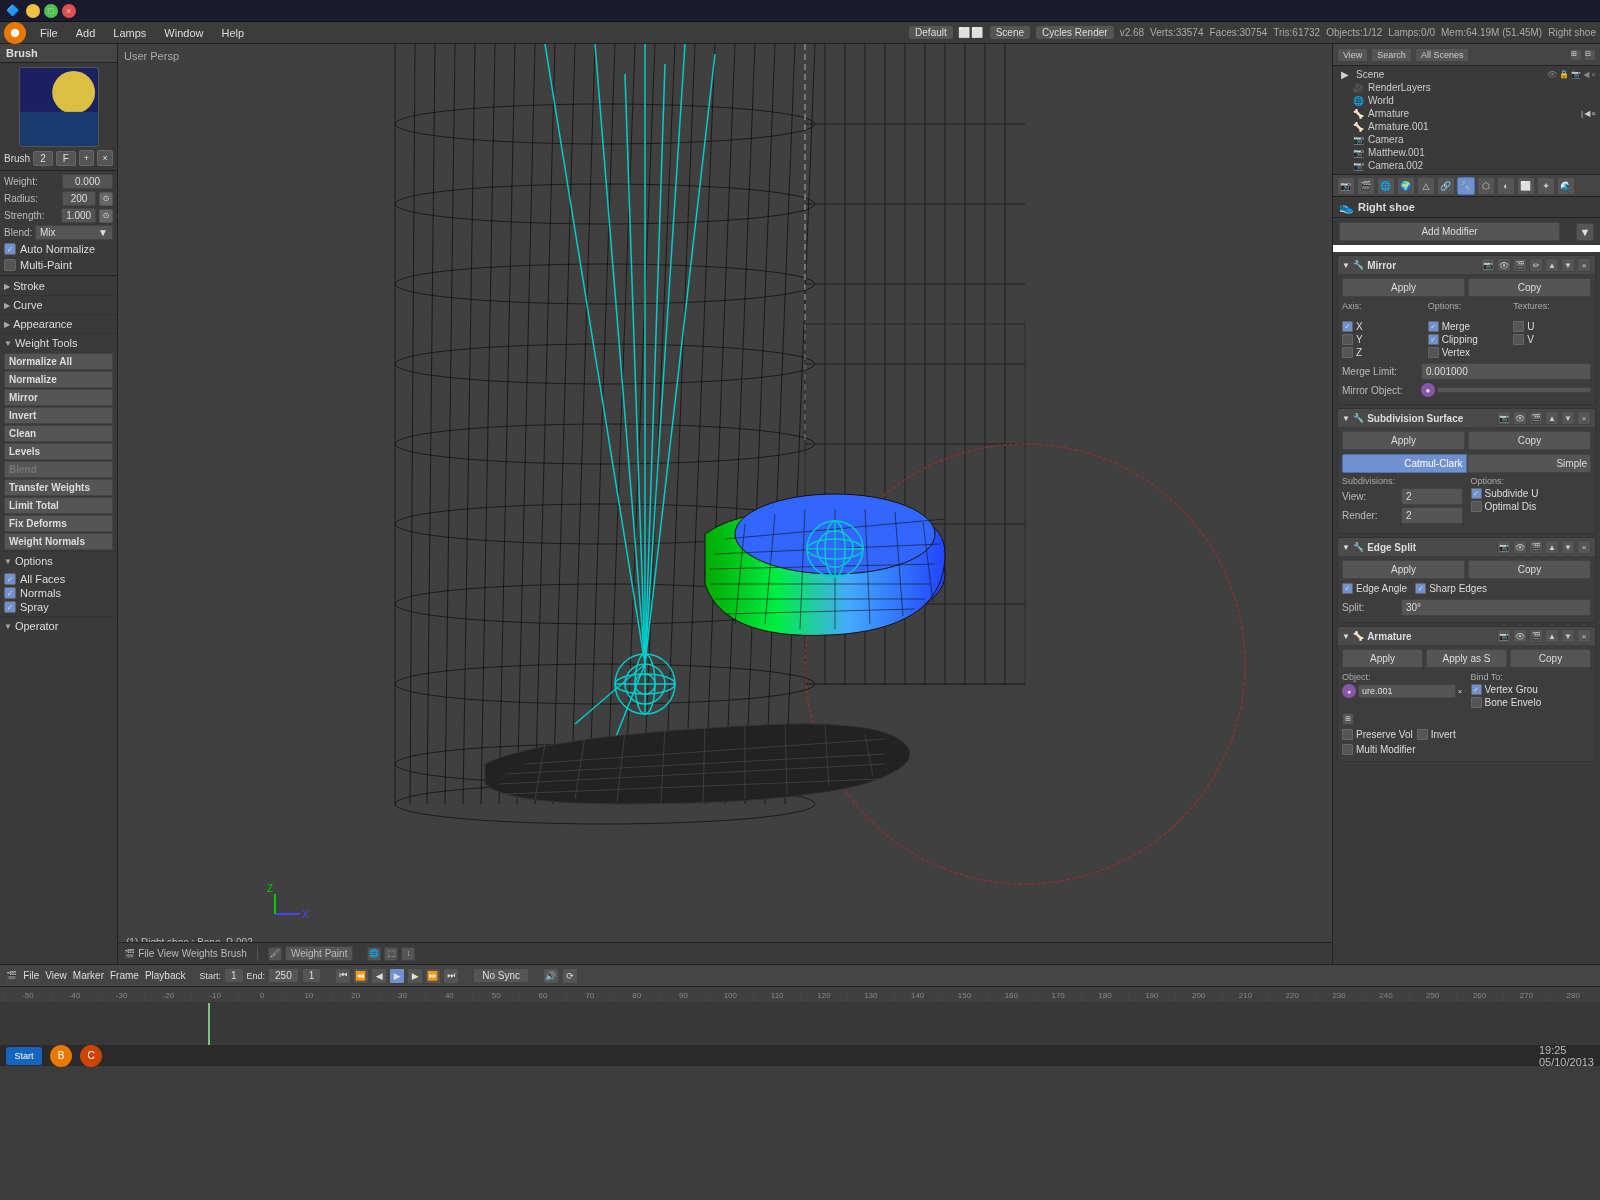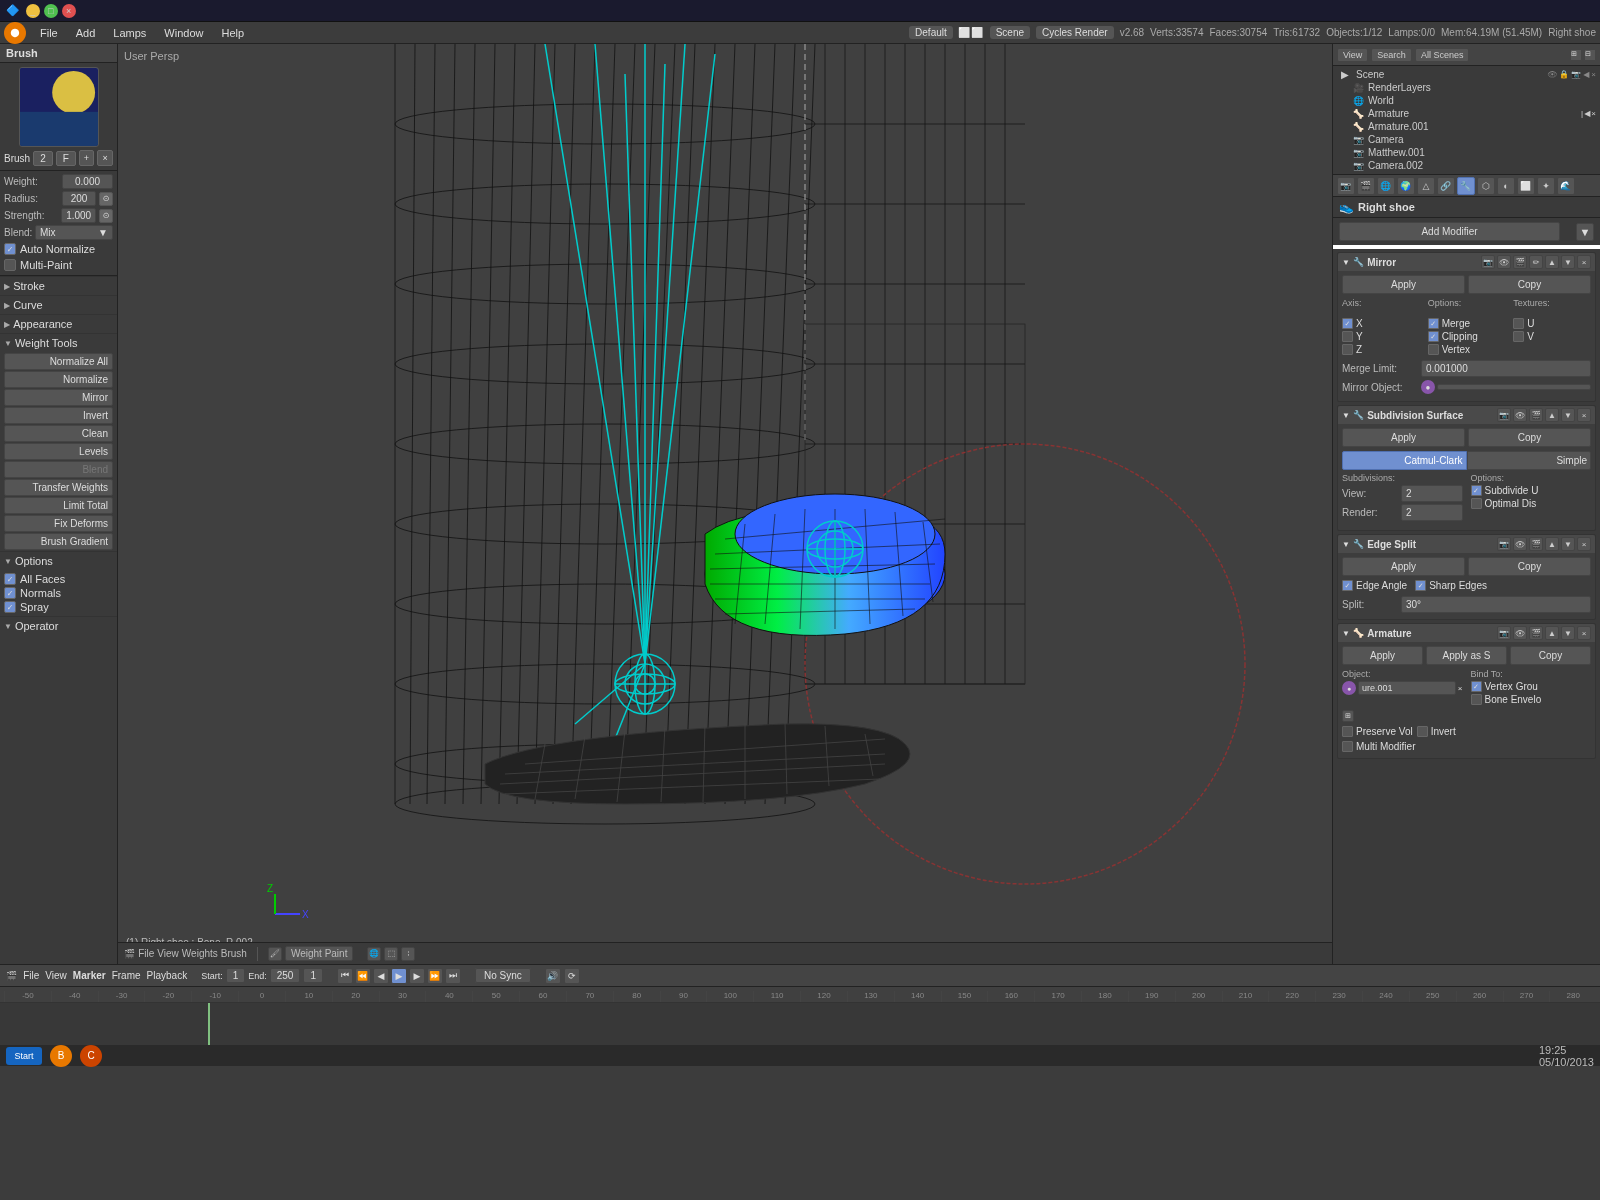--- a/index.html
+++ b/index.html
@@ -190,21 +190,22 @@
       display: block;
       width: calc(100% - 8px);
       margin: 1px 4px;
       background: #555;
       border: 1px solid #444;
       border-radius: 2px;
       padding: 2px 4px;
       font-size: 10px;
       cursor: pointer;
       color: #ddd;
-      text-align: right;
+      text-align: left;
+      font-weight: bold;
     }
     .weight-btn.disabled { color: #777; }
 
     
     .options-section {
       padding: 2px 4px;
     }
 
     
     #viewport {
@@ -402,21 +403,21 @@
     .sub-label { font-size: 10px; color: #bbb; width: 55px; }
     .sub-value {
       flex: 1; background: #555; border: 1px solid #444;
       border-radius: 2px; padding: 2px 4px; font-size: 10px;
     }
 
     
     .add-modifier-row {
       display: flex; align-items: center; gap: 16px;
       padding: 4px 6px;
-      border-bottom: 4px solid #ffffff;
+      border-bottom: 7px solid #ffffff;
     }
     .add-mod-btn {
       flex: 1; padding: 3px 6px;
       background: #555; border: 1px solid #444;
       border-radius: 2px; font-size: 10px;
       cursor: pointer; color: #ddd;
     }
     .add-mod-dropdown {
       width: 18px; height: 18px;
       background: #555; border: 1px solid #444;
@@ -646,21 +647,21 @@
       <button class="weight-btn">Normalize All</button>
       <button class="weight-btn">Normalize</button>
       <button class="weight-btn">Mirror</button>
       <button class="weight-btn">Invert</button>
       <button class="weight-btn">Clean</button>
       <button class="weight-btn">Levels</button>
       <button class="weight-btn disabled">Blend</button>
       <button class="weight-btn">Transfer Weights</button>
       <button class="weight-btn">Limit Total</button>
       <button class="weight-btn">Fix Deforms</button>
-      <button class="weight-btn">Brush Gradient</button>
+      <button class="weight-btn">Weight Normals</button>
     </div>
 
     <div class="section-header">
       <span class="triangle">▼</span>
       <span>Options</span>
     </div>
     <div class="options-section">
       <div class="checkbox-row">
         <div class="cb checked">✓</div>
         <span>All Faces</span>
@@ -1179,21 +1180,21 @@
 
     </div>
   </div>
 </div>
 
 <div id="timeline">
   <div class="timeline-header">
     <span style="font-size:9px;">🎬</span>
     <span style="cursor:pointer;">File</span>
     <span style="cursor:pointer;">View</span>
-    <span style="cursor:pointer;font-weight:bold;">Marker</span>
+    <span style="cursor:pointer;">Marker</span>
     <span style="cursor:pointer;">Frame</span>
     <span style="cursor:pointer;">Playback</span>
     <div style="display:flex;align-items:center;gap:3px;margin-left:8px;">
       <span style="font-size:9px;">Start:</span>
       <span style="background:#555;border:1px solid #444;border-radius:2px;padding:1px 6px;font-size:10px;">1</span>
       <span style="font-size:9px;">End:</span>
       <span style="background:#555;border:1px solid #444;border-radius:2px;padding:1px 6px;font-size:10px;">250</span>
       <span style="background:#555;border:1px solid #444;border-radius:2px;padding:1px 6px;font-size:10px;">1</span>
     </div>
     <div style="display:flex;gap:2px;margin-left:8px;">

